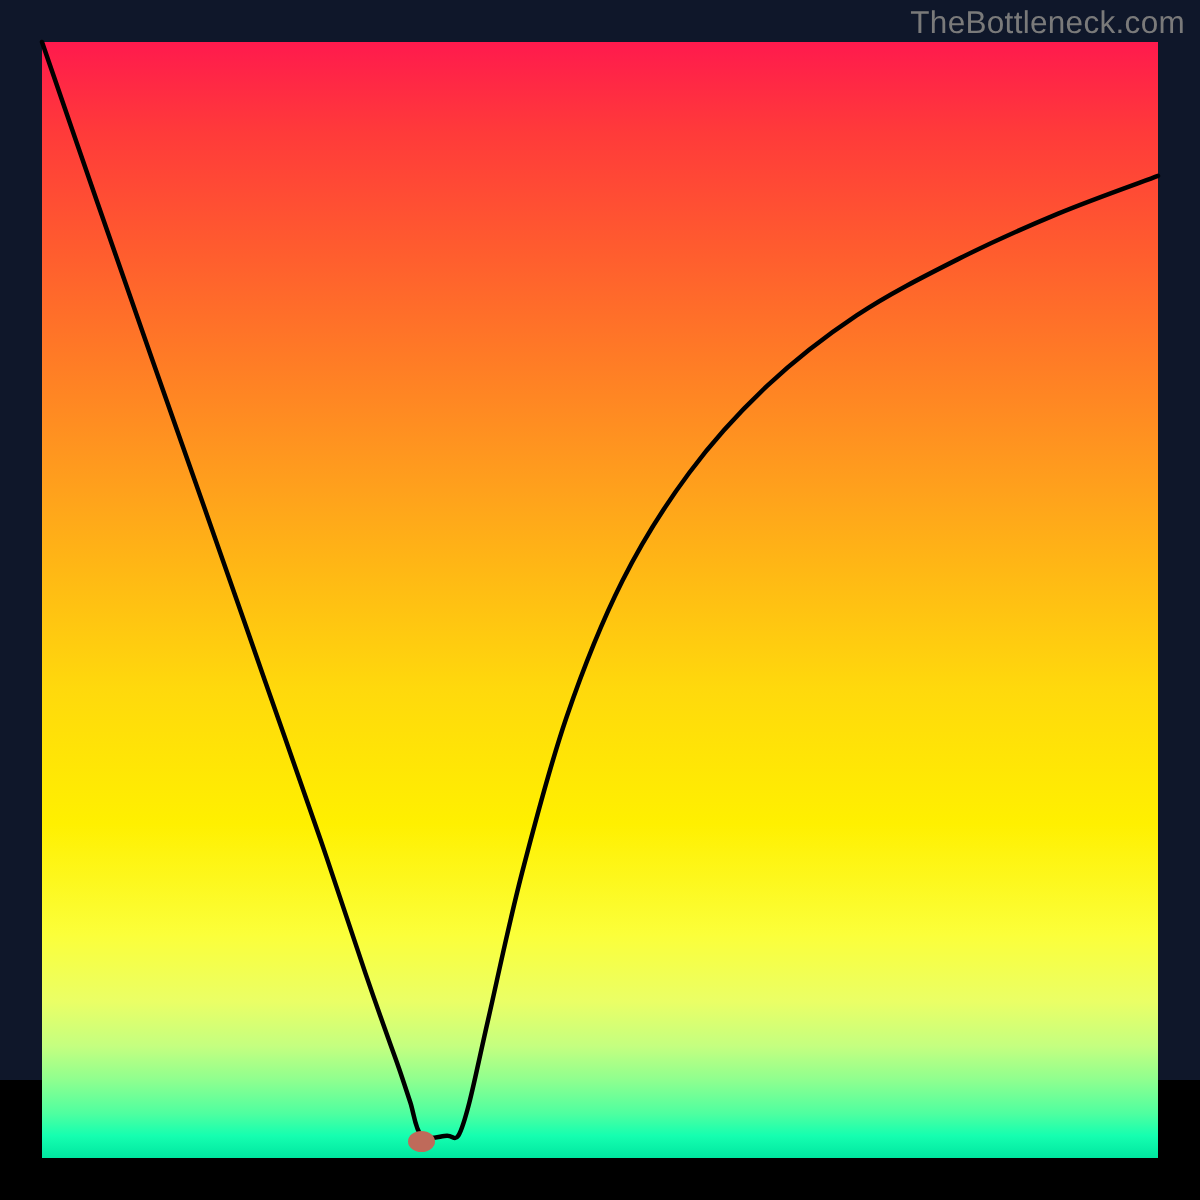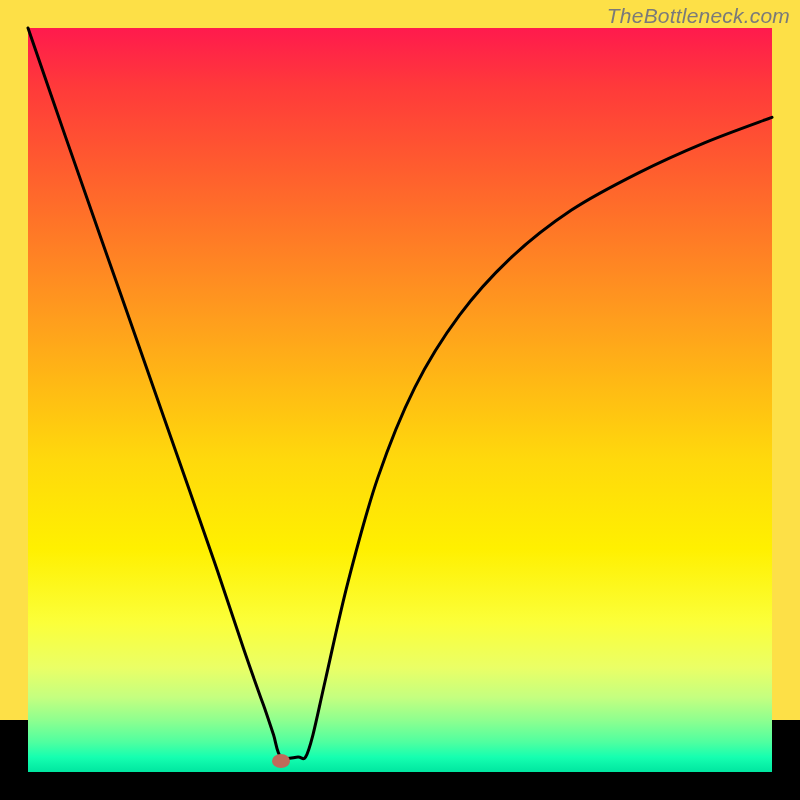--- a/index.html
+++ b/index.html
@@ -7,22 +7,21 @@
     padding: 0;
     width: 800px;
     height: 800px;
     background: #000;
     overflow: hidden;
   }
   .outer {
     position: relative;
     width: 800px;
     height: 720px;
-    background: #fde047;
-    font-style: italic;
+    background: #0f172a;
   }
   .plot {
     position: absolute;
     left: 28px;
     top: 28px;
     width: 744px;
     height: 744px;
     background: linear-gradient(to bottom,
       #ff1a4d 0%,
       #ff3a3a 8%,

